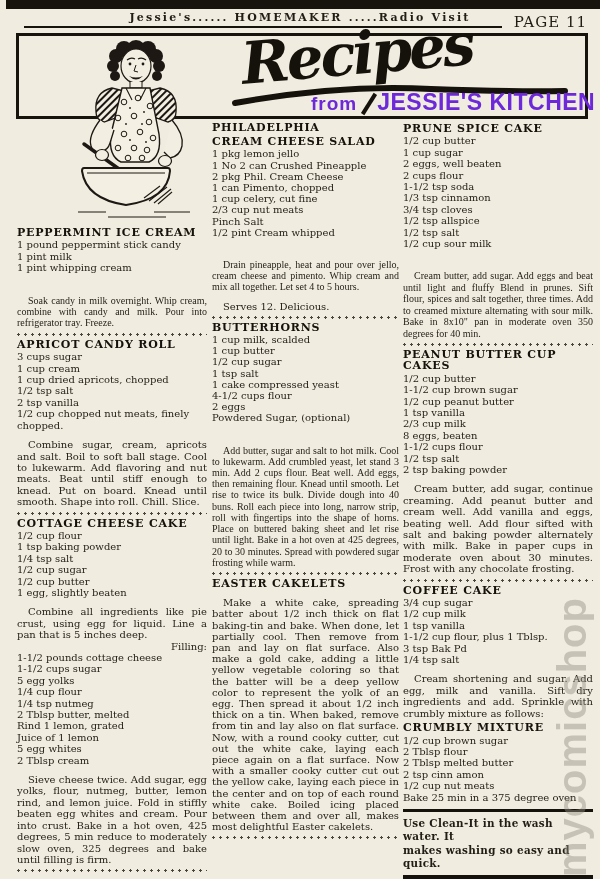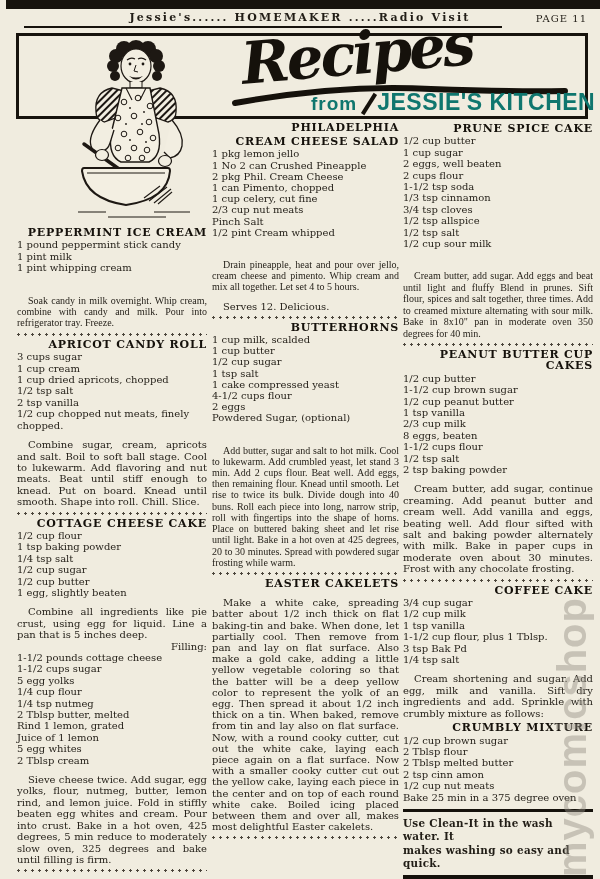--- a/index.html
+++ b/index.html
@@ -4,39 +4,39 @@
 <style>
   html,body{margin:0;padding:0;}
   body{
     width:600px;height:879px;position:relative;overflow:hidden;
     background:#f0ecdf;
     font-family:"DejaVu Serif",serif;color:#211d16;
   }
   .top-bar{position:absolute;left:6px;top:0;width:594px;height:9px;background:#17130d;}
   .masthead{position:absolute;left:0;top:11px;width:600px;text-align:center;
     font-size:11px;font-weight:bold;letter-spacing:2.2px;}
-  .page-num{position:absolute;right:13px;top:13px;font-size:10px;letter-spacing:1px;}
+  .page-num{position:absolute;right:13px;top:13px;font-size:15px;letter-spacing:1px;}
   .masthead-rule{position:absolute;left:24px;top:26px;width:478px;border-top:2px solid #17130d;}
   .banner{position:absolute;left:16px;top:33px;width:566px;height:80px;border:3px solid #17130d;}
   .recipes-script{position:absolute;left:222px;top:-16px;font-size:58px;font-weight:bold;
     font-style:italic;letter-spacing:-3px;transform:rotate(-5deg);color:#15110b;white-space:nowrap;}
   .swoosh{position:absolute;left:212px;top:46px;}
   .from-line{position:absolute;left:292px;top:53px;white-space:nowrap;
-    font-family:"Liberation Sans",sans-serif;font-weight:bold;color:#0f766e;}
+    font-family:"Liberation Sans",sans-serif;font-weight:bold;color:#6d28d9;}
   .from-word{font-size:19px;letter-spacing:1px;}
   .kitchen-tick{display:inline-block;width:4px;height:24px;background:#15110b;
     transform:rotate(32deg);margin:0 6px -6px 10px;}
   .kitchen-word{font-size:23px;letter-spacing:0.5px;}
   .illustration{position:absolute;left:50px;top:36px;}
   .col{position:absolute;font-size:10px;line-height:11.4px;}
   .col-1{left:17px;top:224px;width:190px;}
   .col-2{left:212px;top:119px;width:187px;line-height:11.2px;}
   .col-3{left:403px;top:120px;width:190px;}
   .recipe{margin-bottom:3px;}
-  .rtitle{text-align:right;font-weight:bold;font-size:11px;letter-spacing:0.8px;
+  .rtitle{text-align:left;font-weight:bold;font-size:11px;letter-spacing:0.8px;
     margin-top:3px;margin-bottom:1px;color:#15110b;}
   .ing{text-align:left;}
   .subhead{text-align:right;}
   .para{text-align:justify;text-indent:11px;margin-top:8px;}
   .para.gap{margin-top:21px;font-family:Liberation Serif, serif;}
   .dots{margin:4px 0 2px;height:3px;background-image:radial-gradient(circle at 1.5px 1.5px,#4a443a 1px,transparent 1.3px);
     background-size:7px 3px;background-repeat:repeat-x;}
   .ad-box{margin-top:6px;border-top:3px solid #15110b;border-bottom:4px solid #15110b;
     padding:5px 0 4px;}
   .ad-line{font-weight:bold;font-size:10.4px;line-height:13.5px;letter-spacing:0.3px;}

